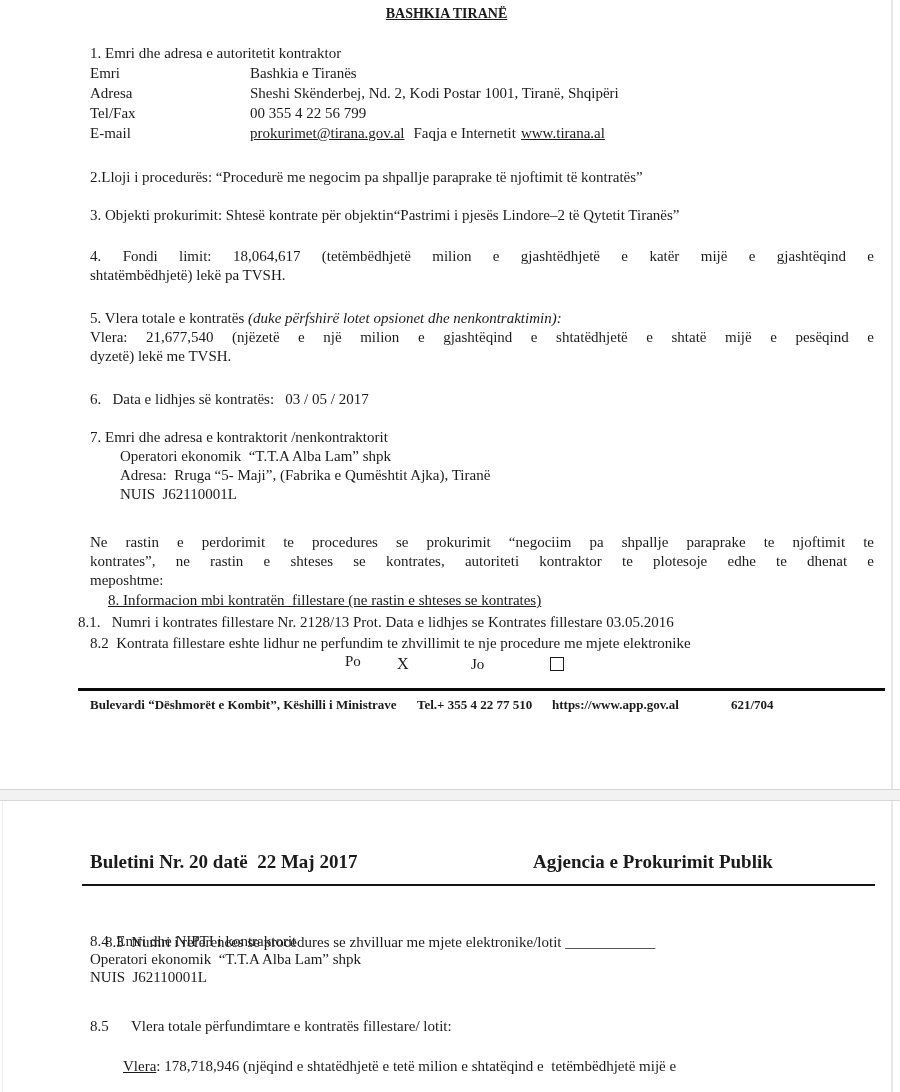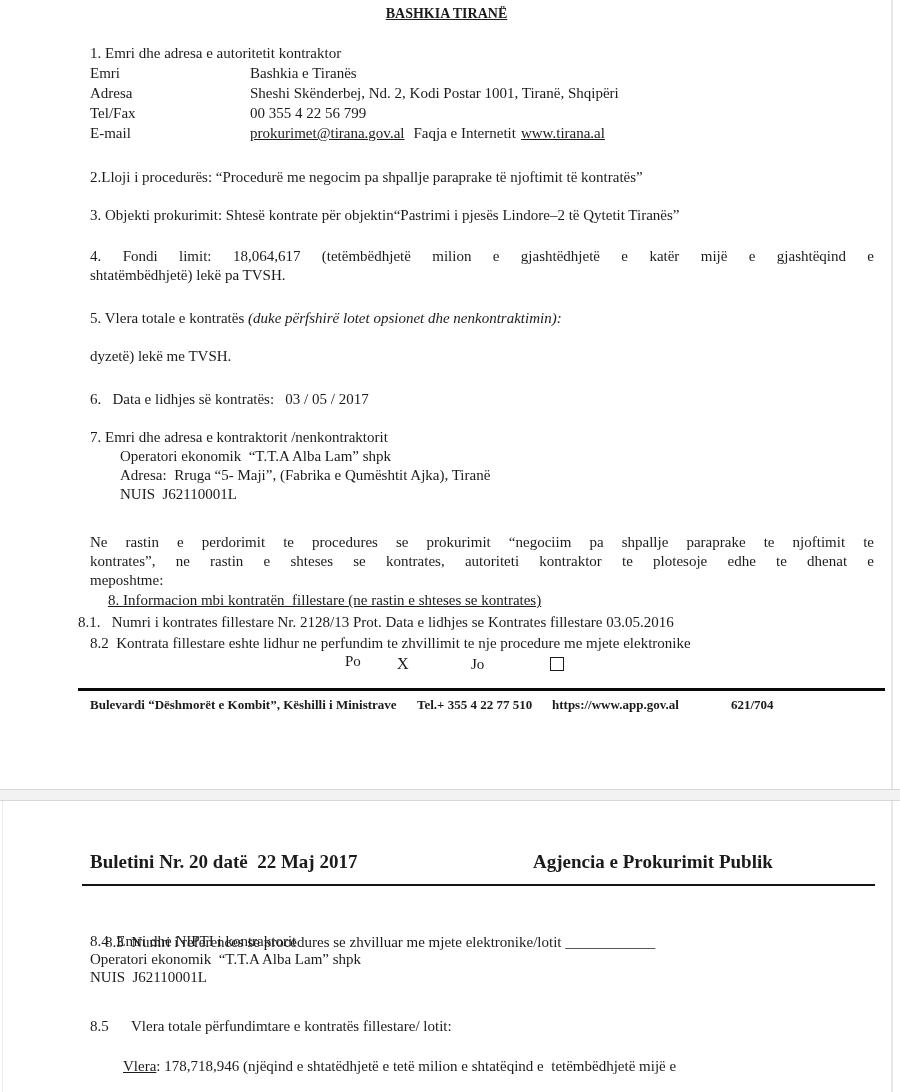--- a/index.html
+++ b/index.html
@@ -72,20 +72,21 @@
   <div class="t pre" style="top:168px;left:90px;">2.Lloji i procedurës: “Procedurë me negocim pa shpallje paraprake të njoftimit të kontratës”</div>
 
   <div class="t pre" style="top:206px;left:90px;">3. Objekti prokurimit: Shtesë kontrate për objektin“Pastrimi i pjesës Lindore–2 të Qytetit Tiranës”</div>
 
   <div class="t w jl" style="top:247px;left:90px;">4. Fondi limit: 18,064,617 (tetëmbëdhjetë milion e gjashtëdhjetë e katër mijë e gjashtëqind e</div>
   <div class="t w" style="top:266px;left:90px;">shtatëmbëdhjetë) lekë pa TVSH.</div>
 
   <div class="t" style="top:309px;left:90px;">
     <span>5. Vlera totale e kontratës </span><span class="it">(duke përfshirë lotet opsionet dhe nenkontraktimin):</span>
   </div>
+  <div class="t w jl" style="top:328px;left:90px;">Vlera: 21,677,540 (njëzetë e një milion e gjashtëqind e shtatëdhjetë e shtatë mijë e pesëqind e</div>
   <div class="t w" style="top:347px;left:90px;">dyzetë) lekë me TVSH.</div>
 
   <div class="t pre" style="top:390px;left:90px;">6.   Data e lidhjes së kontratës:   03 / 05 / 2017</div>
 
   <div class="t" style="top:428px;left:90px;">7. Emri dhe adresa e kontraktorit /nenkontraktorit</div>
   <div class="t pre" style="top:447px;left:120px;">Operatori ekonomik  “T.T.A Alba Lam” shpk</div>
   <div class="t pre" style="top:466px;left:120px;">Adresa:  Rruga “5- Maji”, (Fabrika e Qumështit Ajka), Tiranë</div>
   <div class="t pre" style="top:485px;left:120px;">NUIS  J62110001L</div>
 
   <div class="t w jl" style="top:533px;left:90px;">Ne rastin e perdorimit te procedures se prokurimit “negociim pa shpallje paraprake te njoftimit te</div>

